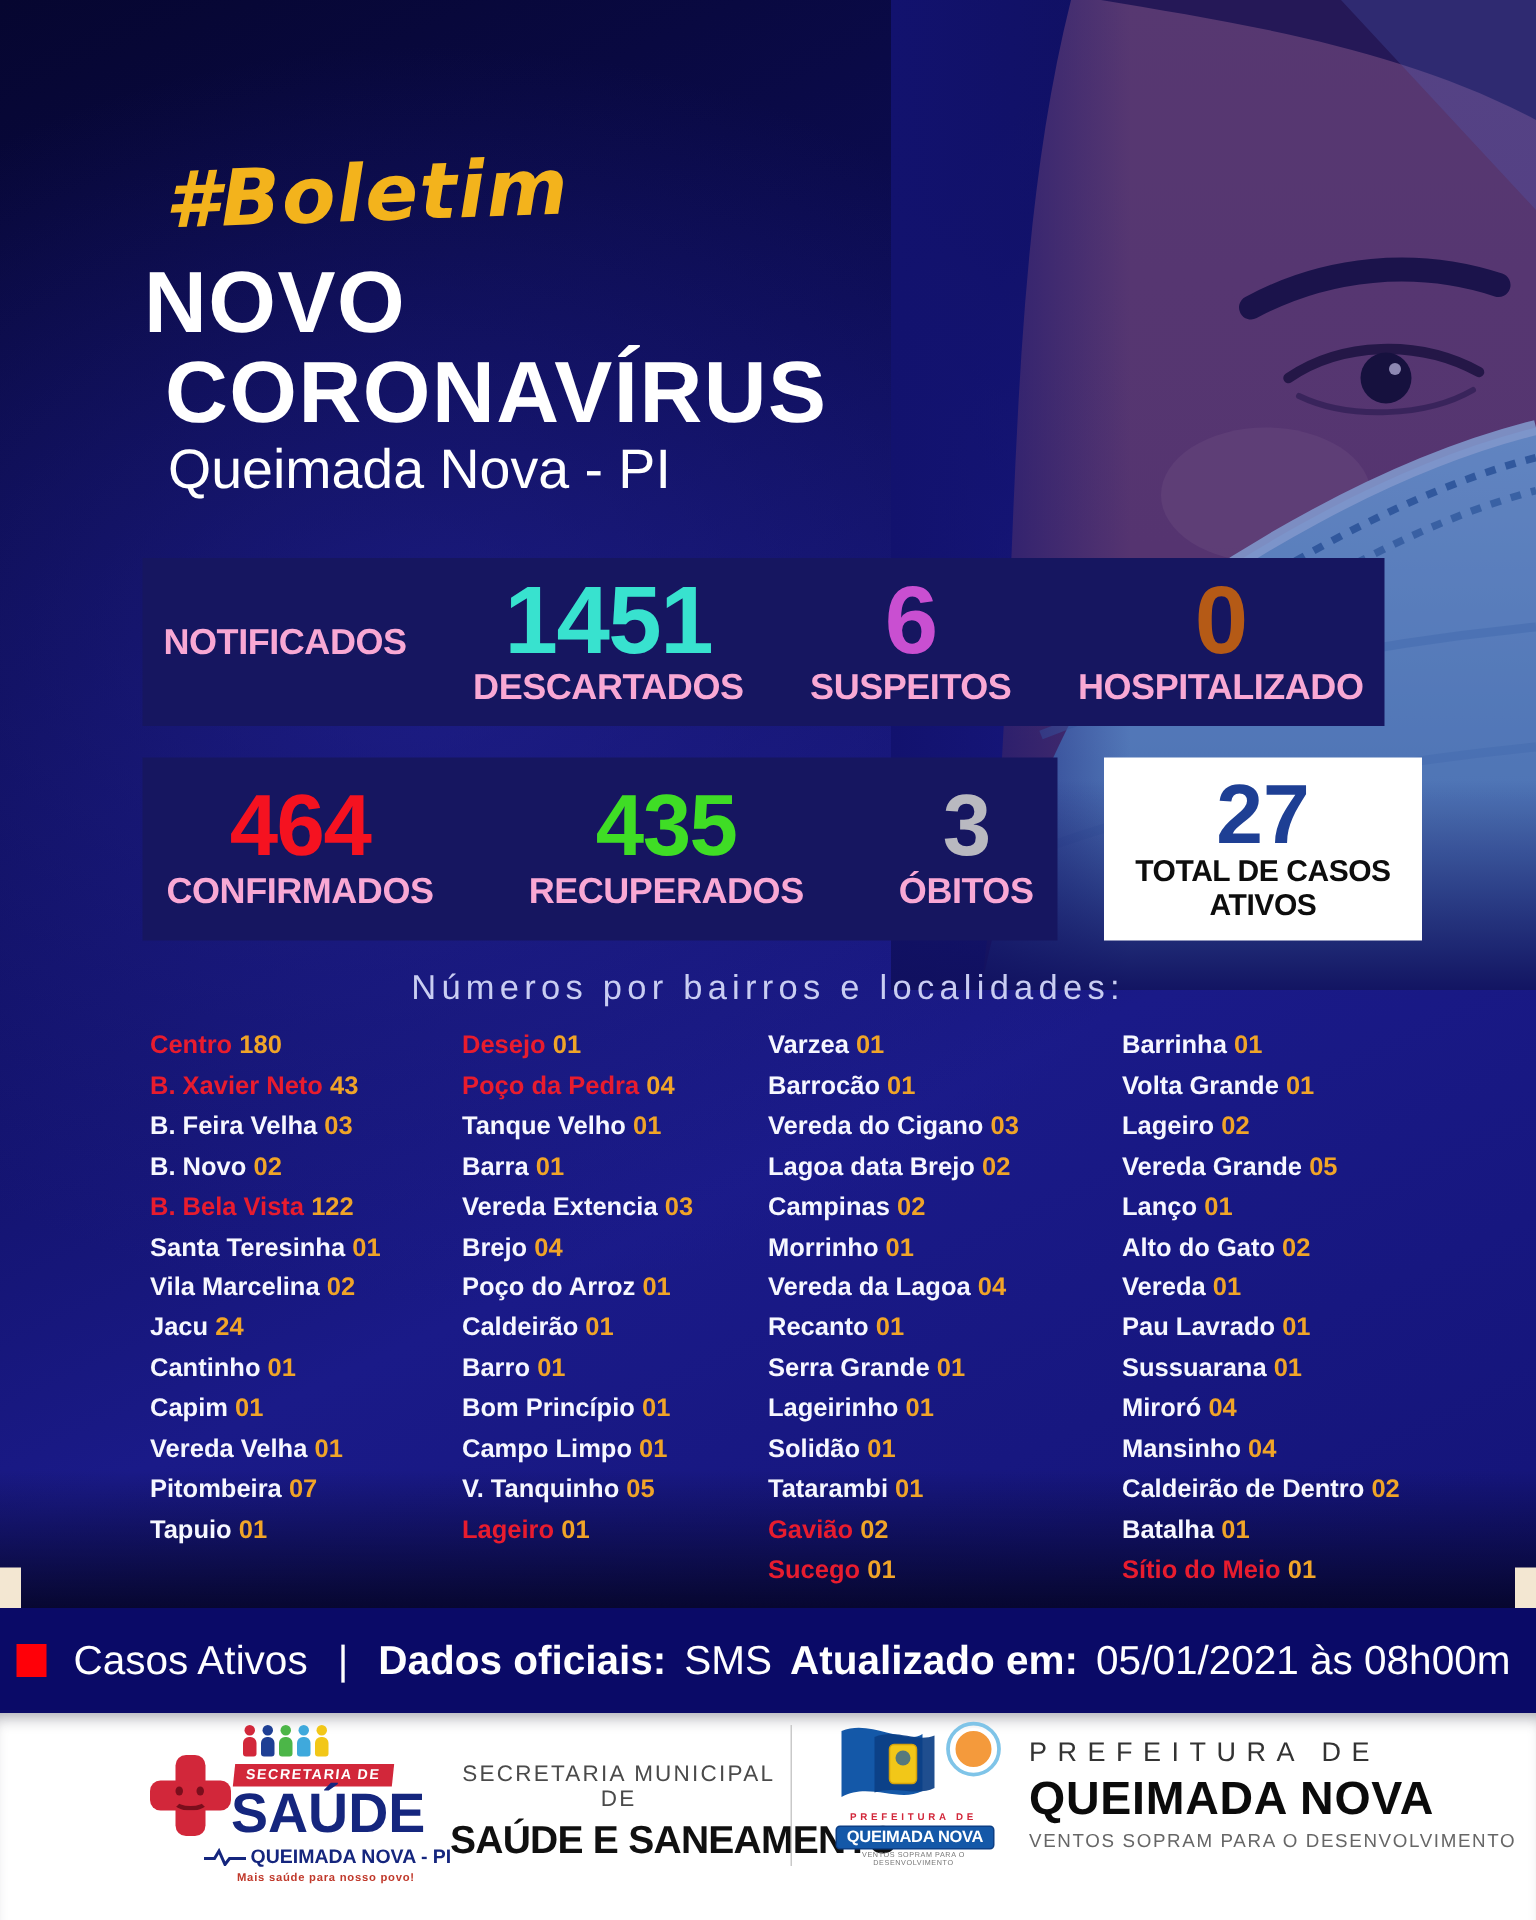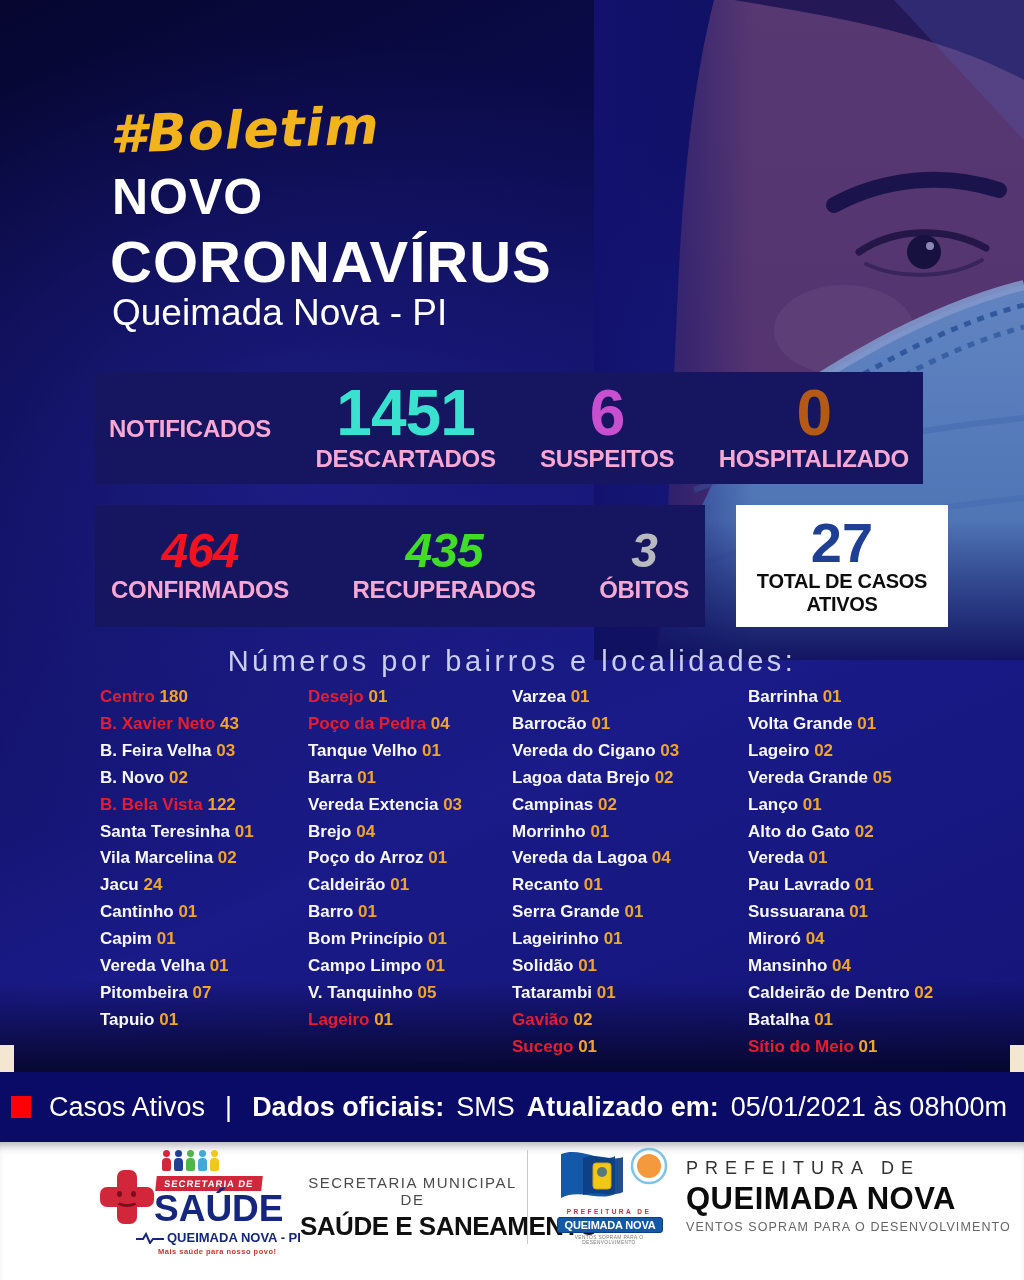--- a/index.html
+++ b/index.html
@@ -15,40 +15,40 @@
   .panel-bottom-shade{position:absolute;left:0;top:980px;width:1024px;height:92px;
     background:linear-gradient(rgba(5,5,40,0),rgba(4,4,34,.85));pointer-events:none;}
 
   
   .photo{position:absolute;right:0;top:0;}
 
   
   .hashtag{position:absolute;left:110px;top:100px;font-size:52px;font-weight:bold;
     font-style:italic;color:#f3b31c;font-family:"DejaVu Sans",sans-serif;
     transform:rotate(-2deg);letter-spacing:1px;}
-  .title1{position:absolute;left:112px;top:168px;font-size:50px;font-weight:900;color:#fff;letter-spacing:1px;}
+  .title1{position:absolute;left:96px;top:168px;font-size:58px;font-weight:900;color:#fff;letter-spacing:1px;}
   .title2{position:absolute;left:110px;top:228px;font-size:58px;font-weight:900;color:#fff;letter-spacing:1px;}
   .subtitle{position:absolute;left:112px;top:292px;font-size:37px;font-weight:500;color:#fff;}
 
   
   .stats-box{position:absolute;background:#161660;display:flex;align-items:center;}
   #stats-row1{left:95px;top:372px;width:828px;height:112px;justify-content:space-between;padding:0 14px;box-sizing:border-box;}
   #stats-row2{left:95px;top:505px;width:610px;height:122px;justify-content:space-between;padding:0 16px;box-sizing:border-box;}
   .stat{display:flex;flex-direction:column;align-items:center;justify-content:center;}
   .stat-value{font-size:64px;font-weight:900;line-height:.95;letter-spacing:-1px;}
-  #stats-row2 .stat-value{font-size:48px;font-style:italic;}
+  #stats-row2 .stat-value{font-size:58px;}
   .stat-label{font-size:24px;font-weight:800;color:#f9a8d4;letter-spacing:-.3px;margin-top:2px;}
   .total-box{position:absolute;left:736px;top:505px;width:212px;height:122px;background:#fff;
     display:flex;flex-direction:column;align-items:center;justify-content:center;}
   .total-value{font-size:56px;font-weight:900;line-height:.95;}
   .total-label{font-size:20px;font-weight:900;color:#0d0d0d;line-height:1.15;letter-spacing:-.3px;}
 
   
   .bairros-heading{position:absolute;left:0;top:645px;width:1024px;text-align:center;
-    font-size:29px;font-weight:500;color:#c9cdf2;letter-spacing:3.5px;}
+    font-size:23px;font-weight:500;color:#c9cdf2;letter-spacing:3.5px;}
   .bairros-wrap{position:absolute;left:0;top:684px;width:1024px;height:364px;}
   .bairro-col{position:absolute;top:0;}
   .bairro-col.c0{left:100px;width:205px;}
   .bairro-col.c1{left:308px;width:205px;}
   .bairro-col.c2{left:512px;width:235px;}
   .bairro-col.c3{left:748px;width:272px;}
   .bairro-row{font-size:17px;font-weight:700;line-height:26.9px;color:#f6f7ff;white-space:nowrap;}
   .bname{color:#f6f7ff;}
   .bname.hl{color:var(--hl,#e81c2e);}
   .bnum{color:var(--num,#f0a428);}

